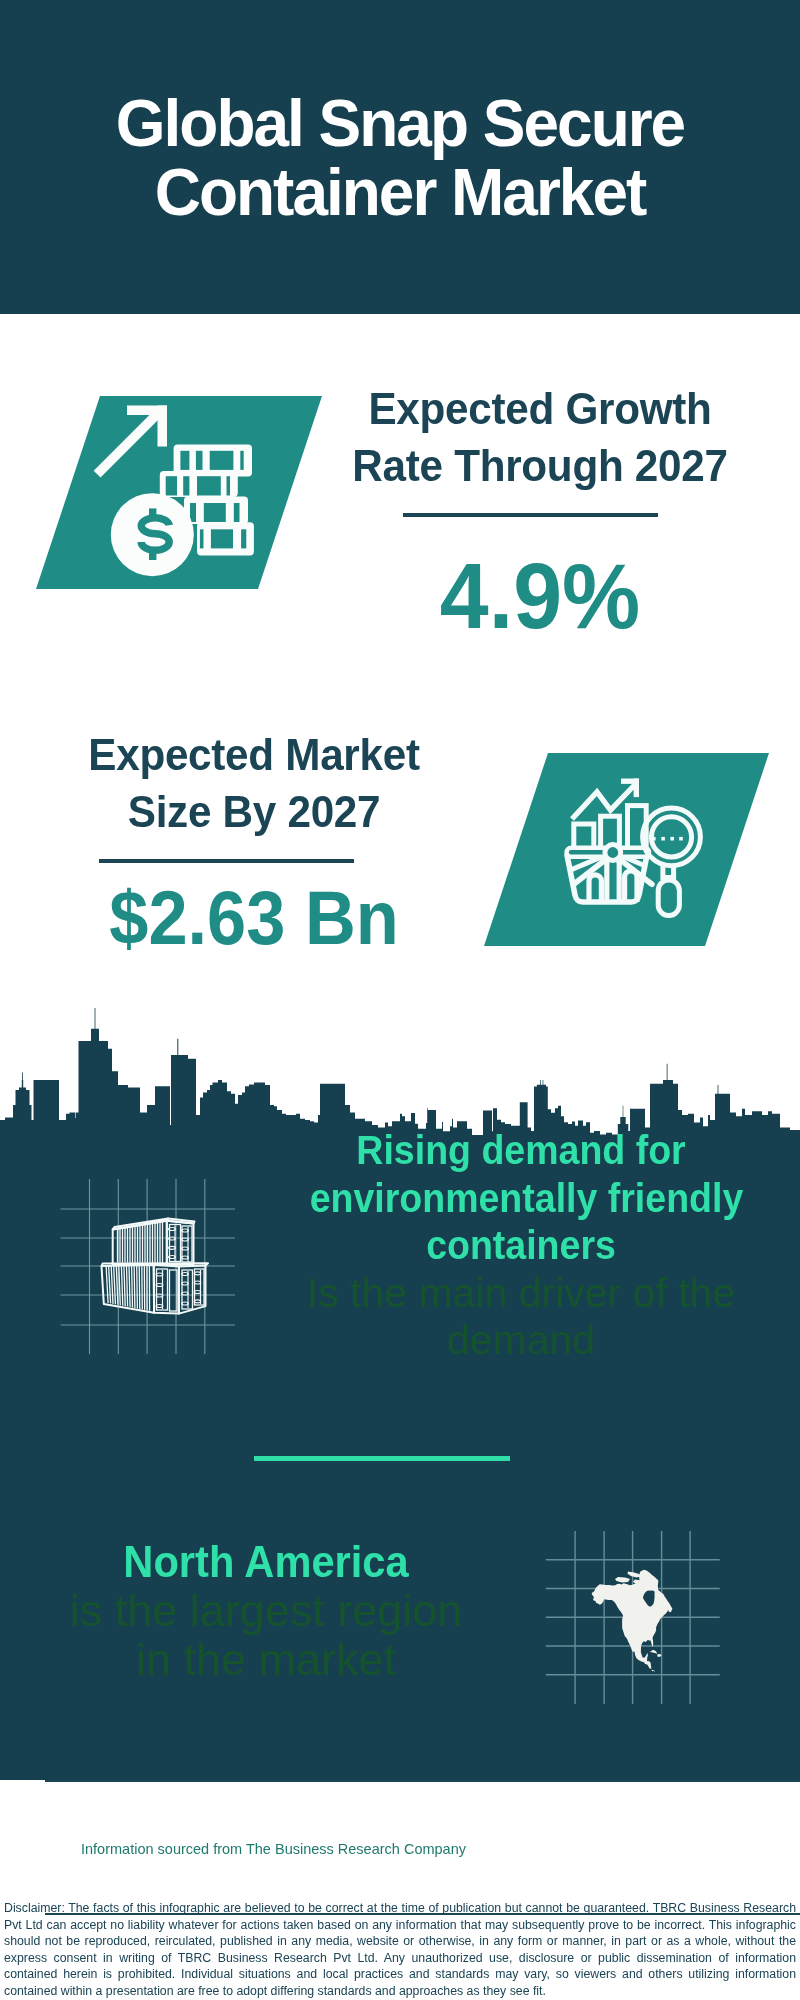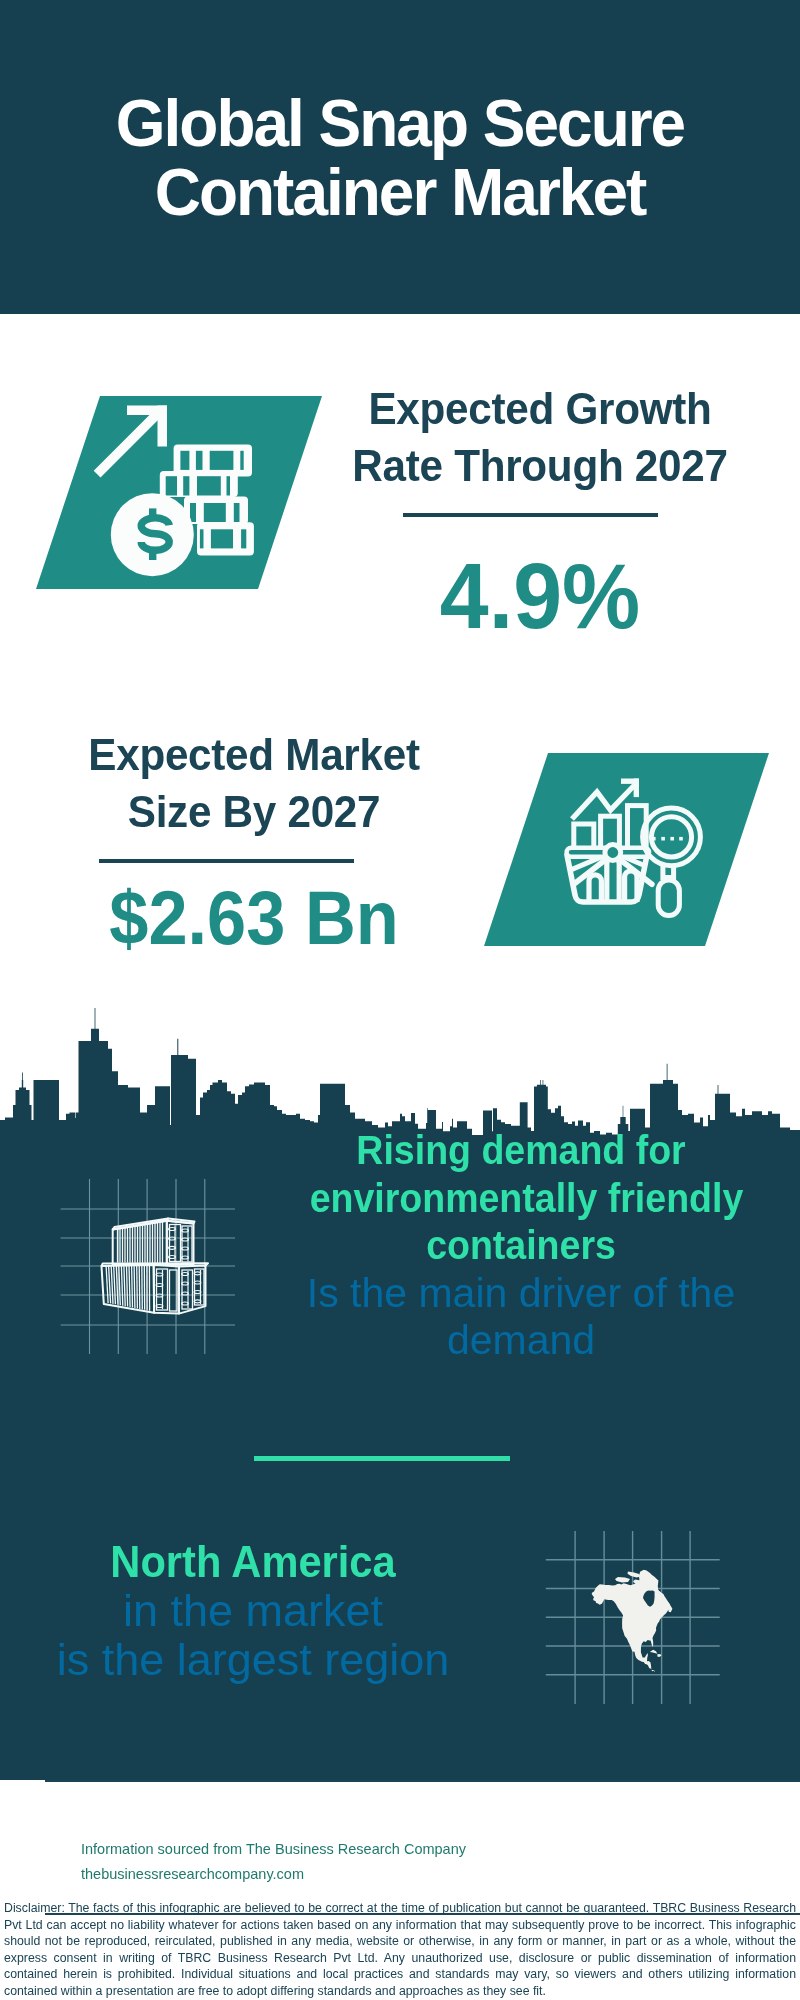--- a/index.html
+++ b/index.html
@@ -23,21 +23,21 @@
     transform:scaleX(0.955);}
   .bignum.small{font-size:76px;line-height:76px;transform:scaleX(0.926);}
 
   
   .dark{position:absolute;left:0;top:1140px;width:800px;height:640px;background:#16404f;}
   .skyline{position:absolute;left:0;top:1005px;width:800px;height:140px;display:block;}
 
   .promo{position:absolute;}
   .promo .pl{margin:0;text-align:center;font-size:41px;line-height:47.5px;}
   .promo .hl{color:#2fe0a8;font-weight:bold;transform:scaleX(0.915);}
-  .promo .nm{color:#0369a1;}
+  .promo .nm{color:#14532d;}
   .promo2 .pl{font-size:45px;line-height:49px;}
   .promo2 .hl{transform:scaleX(0.925);}
   .teal-rule{position:absolute;height:5px;background:#2fdfa7;}
 
   
   .foot{position:absolute;left:0;top:1780px;width:800px;height:220px;background:#ffffff;margin-left:45px;}
   .foot-line{position:absolute;left:0;width:800px;height:2px;background:#1b4455;}
   .src{position:absolute;color:#1f7a6e;font-size:14.5px;line-height:25px;}
   .disc{position:absolute;left:4px;top:1900px;width:792px;color:#1b4455;
     font-size:12.3px;line-height:16.6px;text-align:justify;}
@@ -275,24 +275,24 @@
       <p class="pl hl">Rising demand for</p>
       <p class="pl hl">environmentally friendly</p>
       <p class="pl hl">containers</p>
       <p class="pl nm">Is the main driver of the</p>
       <p class="pl nm">demand</p>
     </div>
     <div class="teal-rule" style="left:254px;top:1456px;width:256px;"></div>
   </div>
 
   <div>
-    <div class="promo promo2" style="left:23px;top:1537px;width:460px;white-space:nowrap;">
+    <div class="promo promo2" style="left:36px;top:1537px;width:460px;white-space:nowrap;">
       <p class="pl hl">North America</p>
+      <p class="pl nm">is the largest region</p>
       <p class="pl nm">in the market</p>
-      <p class="pl nm">is the largest region</p>
     </div>
     <svg style="position:absolute;left:540px;top:1525px;width:185px;height:195px;" viewBox="0 0 185 195">
       <g stroke="#6f95a1" stroke-width="1.4" opacity="0.9">
         <line x1="35.1" y1="6" x2="35.1" y2="179"></line>
         <line x1="64.1" y1="6" x2="64.1" y2="179"></line>
         <line x1="92.6" y1="6" x2="92.6" y2="179"></line>
         <line x1="121.6" y1="6" x2="121.6" y2="179"></line>
         <line x1="150.1" y1="6" x2="150.1" y2="179"></line>
         <line x1="5.8" y1="34.8" x2="179.7" y2="34.8"></line>
         <line x1="5.8" y1="63.5" x2="179.7" y2="63.5"></line>
@@ -309,18 +309,17 @@
       <path fill="#f1f2ed" d="M128.0,83.8 L130.5,80.6 L132.4,83.8 L130.8,87.2 L128.7,86.7 Z"></path>
       <path fill="#f1f2ed" d="M109.7,127.0 L113.2,124.8 L116.0,126.3 L117.4,128.7 L114.6,127.9 L111.8,127.3 Z"></path>
       <path fill="#f1f2ed" d="M117.4,129.3 L120.3,129.0 L121.4,130.8 L119.2,131.9 L117.4,131.6 Z"></path>
     </svg>
   </div>
 
   <div class="foot">
     <div class="foot-line" style="top:0px;"></div>
     <div class="src" style="left:36px;top:57px;">
       <div>Information sourced from The Business Research Company</div>
-      <div>thebusinessresearchcompany.com</div>
     </div>
     <div class="foot-line" style="top:133px;"></div>
   </div>
   <div class="disc">Disclaimer: The facts of this infographic are believed to be correct at the time of publication but cannot be guaranteed. TBRC Business Research Pvt Ltd can accept no liability whatever for actions taken based on any information that may subsequently prove to be incorrect. This infographic should not be reproduced, reirculated, published in any media, website or otherwise, in any form or manner, in part or as a whole, without the express consent in writing of TBRC Business Research Pvt Ltd. Any unauthorized use, disclosure or public dissemination of information contained herein is prohibited. Individual situations and local practices and standards may vary, so viewers and others utilizing information contained within a presentation are free to adopt differing standards and approaches as they see fit.</div>
 </div>
 
 </body></html>

